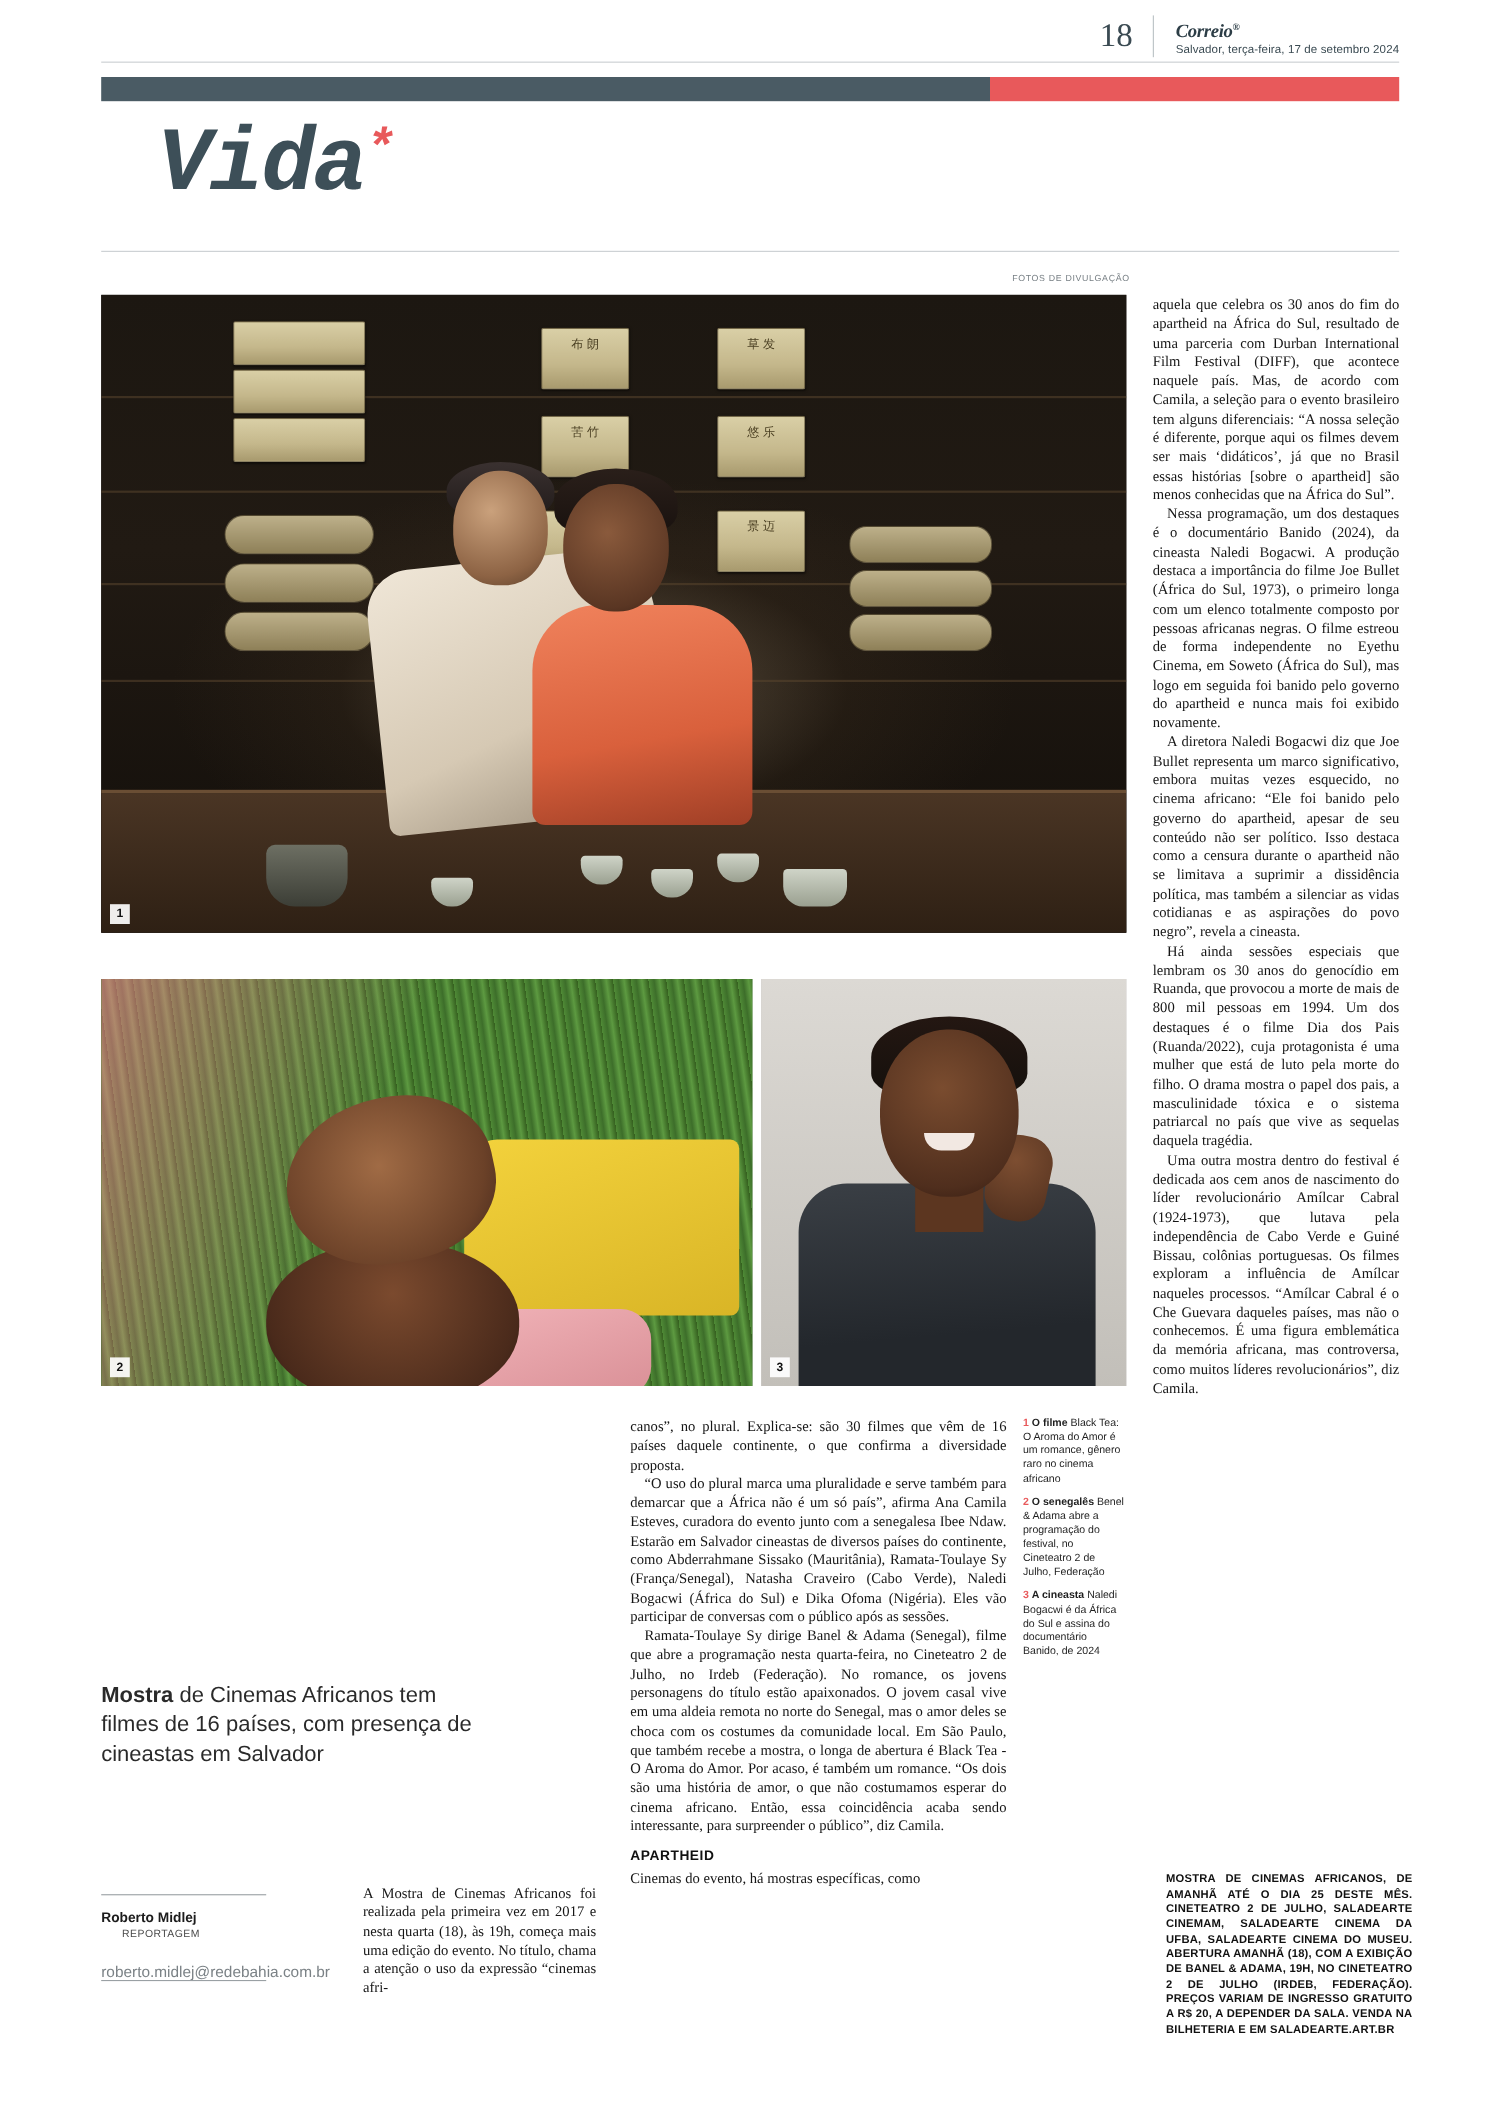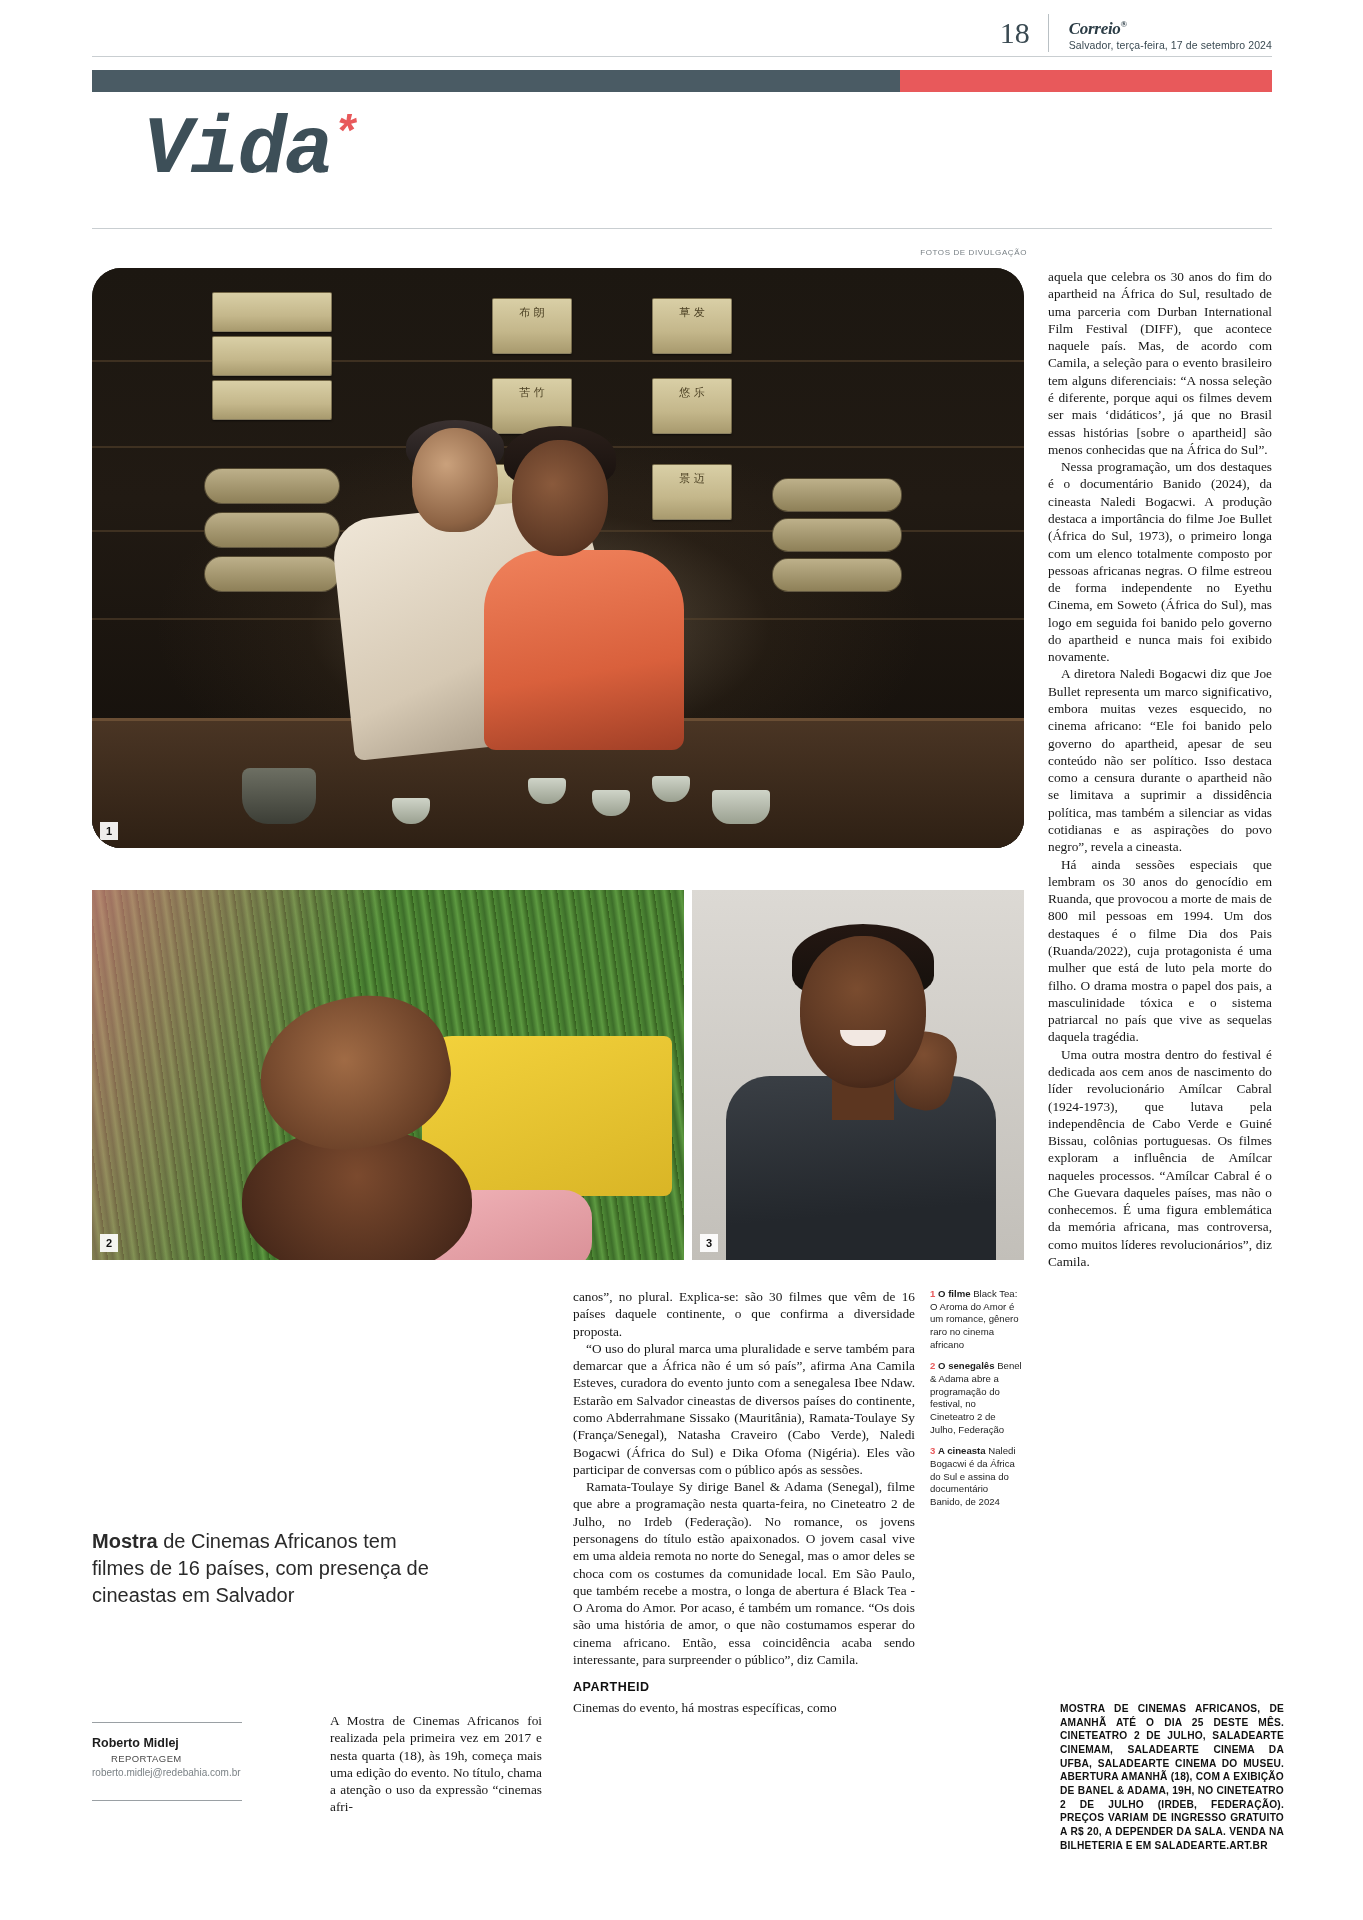--- a/index.html
+++ b/index.html
@@ -143,21 +143,20 @@
 
   
   .photo1 {
     position: absolute;
     left: 92px;
     top: 268px;
     width: 932px;
     height: 580px;
     overflow: hidden;
     background: #15110d;
-    border-radius: 29px;
   }
   .photo1 .bg {
     position: absolute; inset: 0;
     background:
       radial-gradient(ellipse 55% 45% at 48% 62%, rgba(255,225,180,0.30) 0%, rgba(120,90,55,0.10) 45%, rgba(0,0,0,0) 75%),
       linear-gradient(180deg, #1c1711 0%, #211a13 40%, #120e0a 100%);
   }
   .shelf {
     position: absolute;
     left: 0; right: 0;
@@ -359,21 +358,21 @@
   }
   .byline {
     position: absolute;
     left: 92px;
     top: 1736px;
     width: 190px;
     font-family: "Liberation Sans", sans-serif;
   }
   .byline .name { font-size: 12.5px; font-weight: bold; color:#1c1c1c; }
   .byline .role { font-size: 9.5px; letter-spacing: 0.4px; color:#4a4a4a; margin-top:3px;margin-left:19px; }
-  .byline .mail { font-size: 10px; color: #7b8286; margin-top:3px; }
+  .byline .mail { font-size: 14px; color: #7b8286; margin-top:20px; }
   .byline-rule2 {
     position: absolute;
     left: 92px;
     top: 1800px;
     width: 150px;
     height: 1px;
     background: #9aa0a4;
   }
 
   

